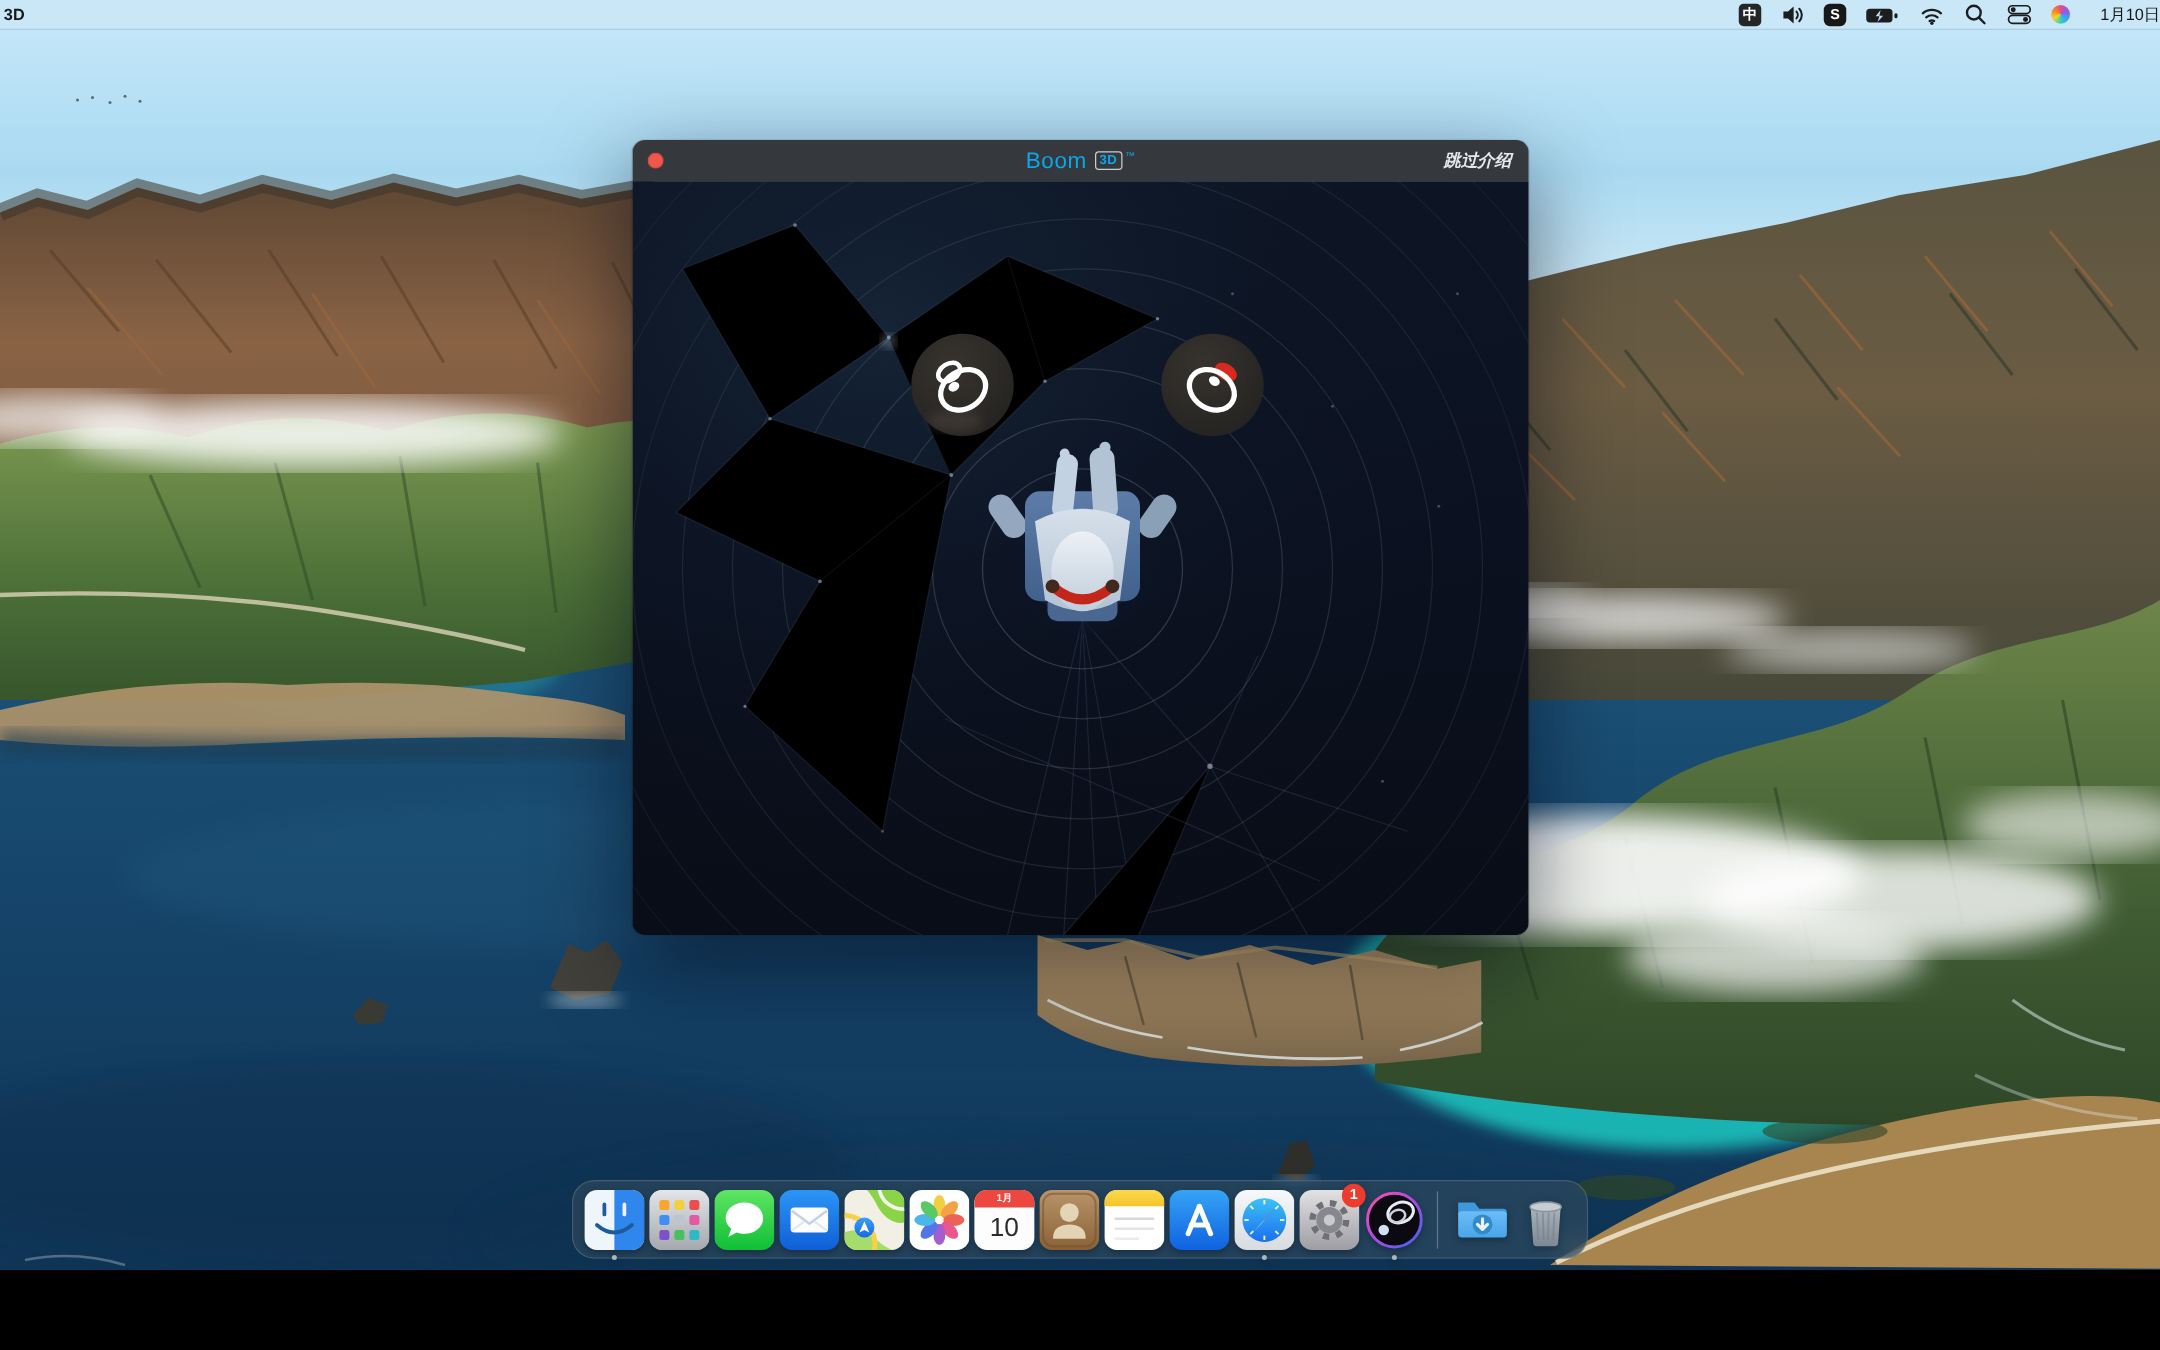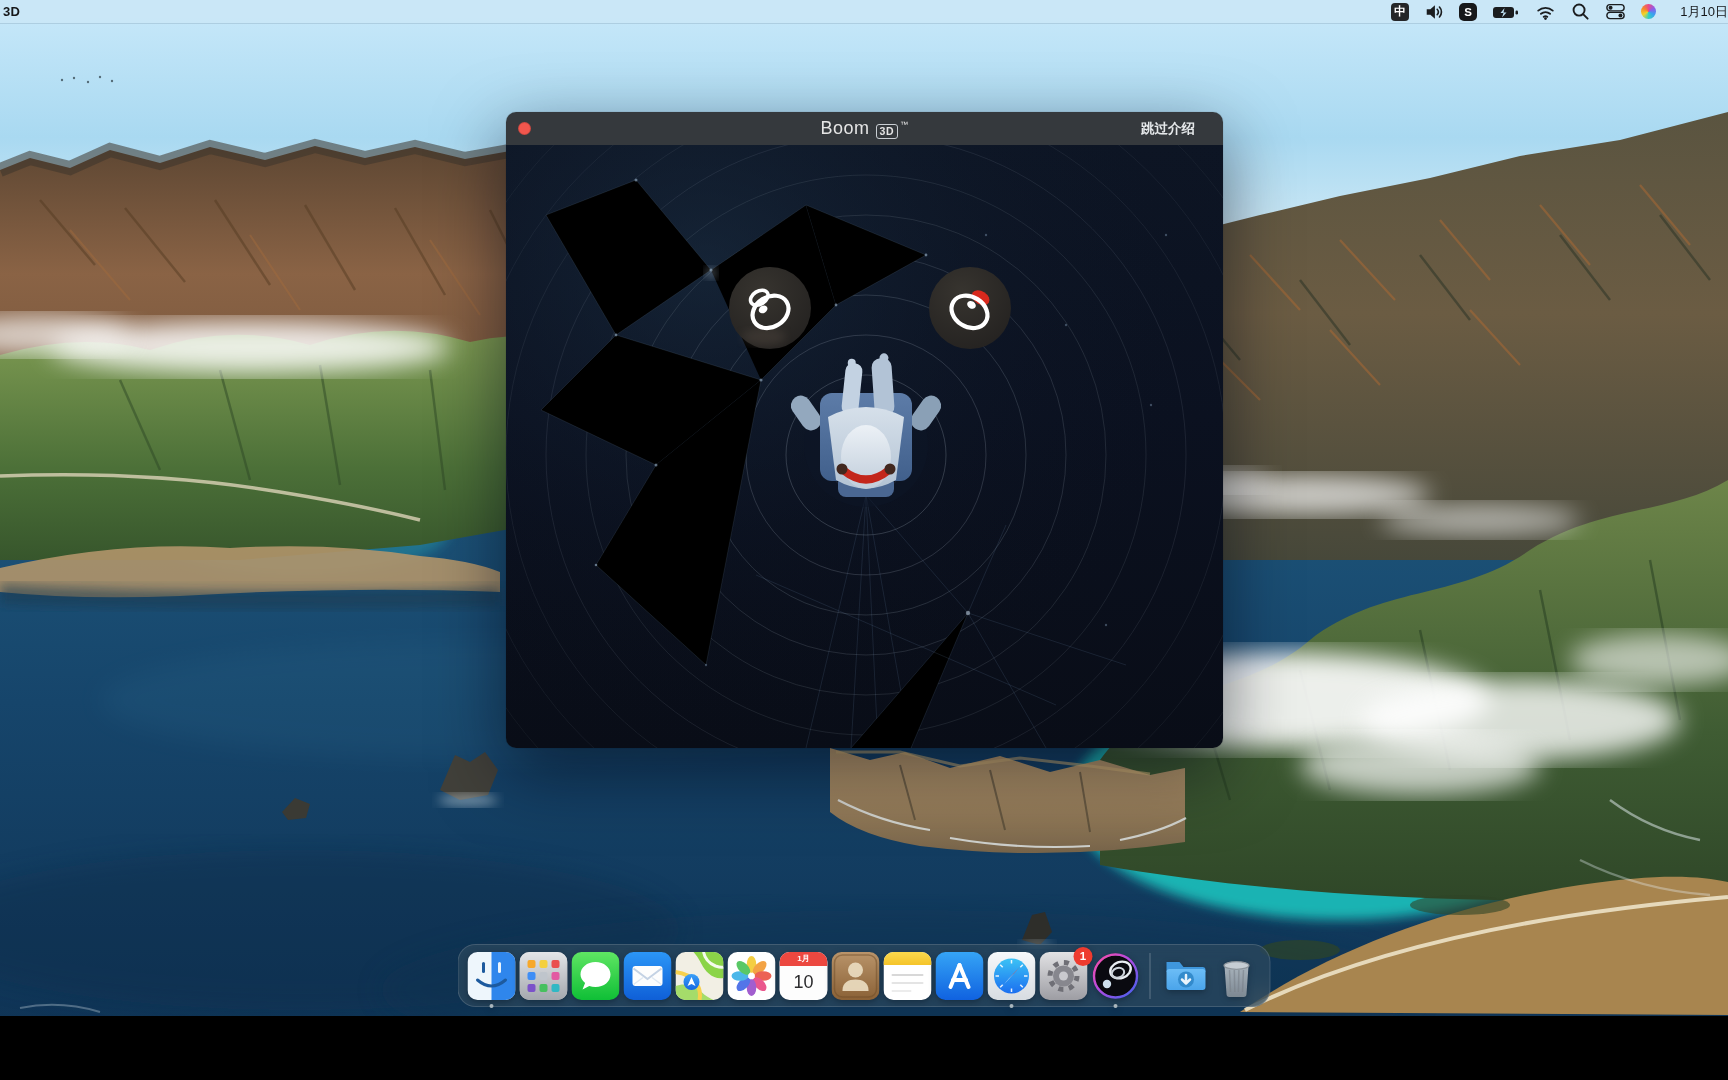--- a/index.html
+++ b/index.html
@@ -23,26 +23,26 @@
   .mb-date{white-space:nowrap;width:57px;overflow:hidden;font-size:13px;text-align:right;}
 
   
   .appwin{position:absolute;left:506px;top:112px;width:717px;height:636px;
     border-radius:10px;overflow:hidden;
     box-shadow:0 24px 70px rgba(0,5,20,.55),0 0 1px rgba(0,0,0,.45);}
   .titlebar{position:relative;height:33px;background:#35393d;
     display:flex;align-items:center;justify-content:center;}
   .tl-close{position:absolute;left:12px;top:10px;width:13px;height:13px;border-radius:50%;
     background:#f1564d;border:1px solid rgba(0,0,0,.15);}
-  .win-title{display:flex;align-items:flex-end;color:#e5e5e5;font-size:18px;font-weight:300;letter-spacing:.5px;}
+  .win-title{display:flex;align-items:center;color:#0ea5e9;font-size:18px;font-weight:300;letter-spacing:.5px;}
   .t-badge{font-size:10.5px;font-weight:bold;border:1.5px solid #c9ced3;border-radius:3px;
     padding:0 3px;margin-left:6px;line-height:13px;}
   .t-tm{font-size:8px;align-self:flex-start;margin-left:2px;margin-top:2px;}
-  .skip-btn{position:absolute;right:28px;top:0;height:33px;display:flex;align-items:center;
-    color:#e6e9eb;font-size:13.5px;font-weight:bold;cursor:pointer;}
+  .skip-btn{position:absolute;right:14px;top:0;height:33px;display:flex;align-items:center;
+    color:#e6e9eb;font-size:13.5px;font-weight:bold;cursor:pointer;font-style:italic;}
   .win-content{position:relative;height:603px;
     background:linear-gradient(180deg,#0d1524 0%,#0b1120 45%,#090d17 100%);}
   .win-content svg{position:absolute;inset:0;}
 
   
   .dock{position:absolute;left:50%;transform:translateX(-50%);bottom:9px;height:63px;
     background:rgba(52,78,96,.58);border:1px solid rgba(255,255,255,.14);
     border-radius:18px;display:flex;align-items:center;gap:4px;padding:0 9px;
     backdrop-filter:blur(12px);}
   .dock-item{position:relative;width:48px;height:48px;flex:0 0 auto;
@@ -53,21 +53,21 @@
   .dock-sep{width:1px;height:46px;background:rgba(255,255,255,.28);margin:0 6px;}
   .badge{position:absolute;top:-5px;right:-5px;min-width:19px;height:19px;border-radius:10px;
     background:#ee3b2f;color:#fff;font-size:11.5px;font-weight:bold;
     display:flex;align-items:center;justify-content:center;padding:0 4px;}
   
   .cal{width:48px;height:48px;border-radius:10px;overflow:hidden;background:#fdfdfd;
     display:flex;flex-direction:column;}
   .cal-top{height:14px;background:#ec4840;color:#fff;font-size:8px;line-height:14px;
     text-align:center;font-weight:bold;}
   .cal-day{flex:1;display:flex;align-items:center;justify-content:center;
-    color:#2c2c2e;font-size:18px;font-weight:300;}
+    color:#2c2c2e;font-size:21px;font-weight:300;}
 </style>
 </head>
 <body>
 
 <div class="screen">
 
   <svg class="wallpaper" viewBox="0 0 1728 1080" preserveAspectRatio="none">
     <defs>
       <linearGradient id="sky" x1="0" y1="0" x2="0" y2="1">
         <stop offset="0" stop-color="#c9e9fa"></stop>

